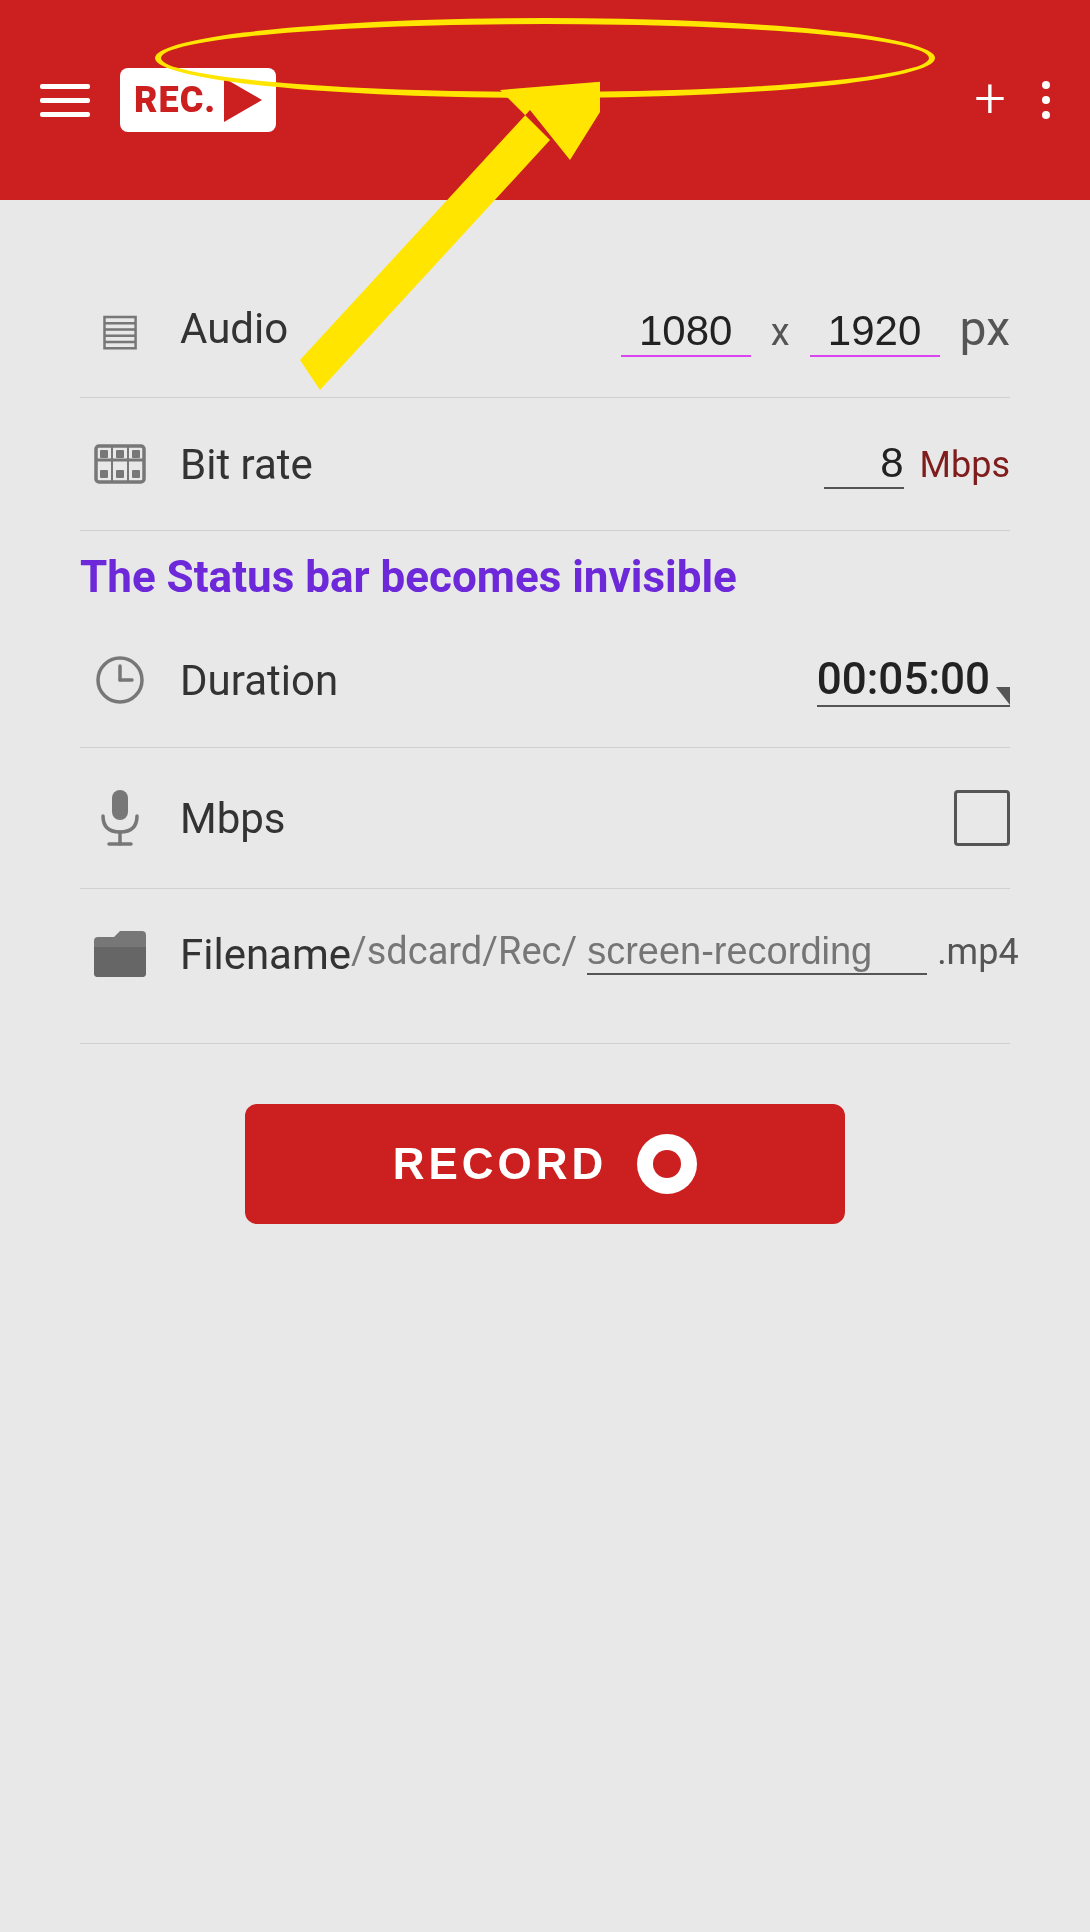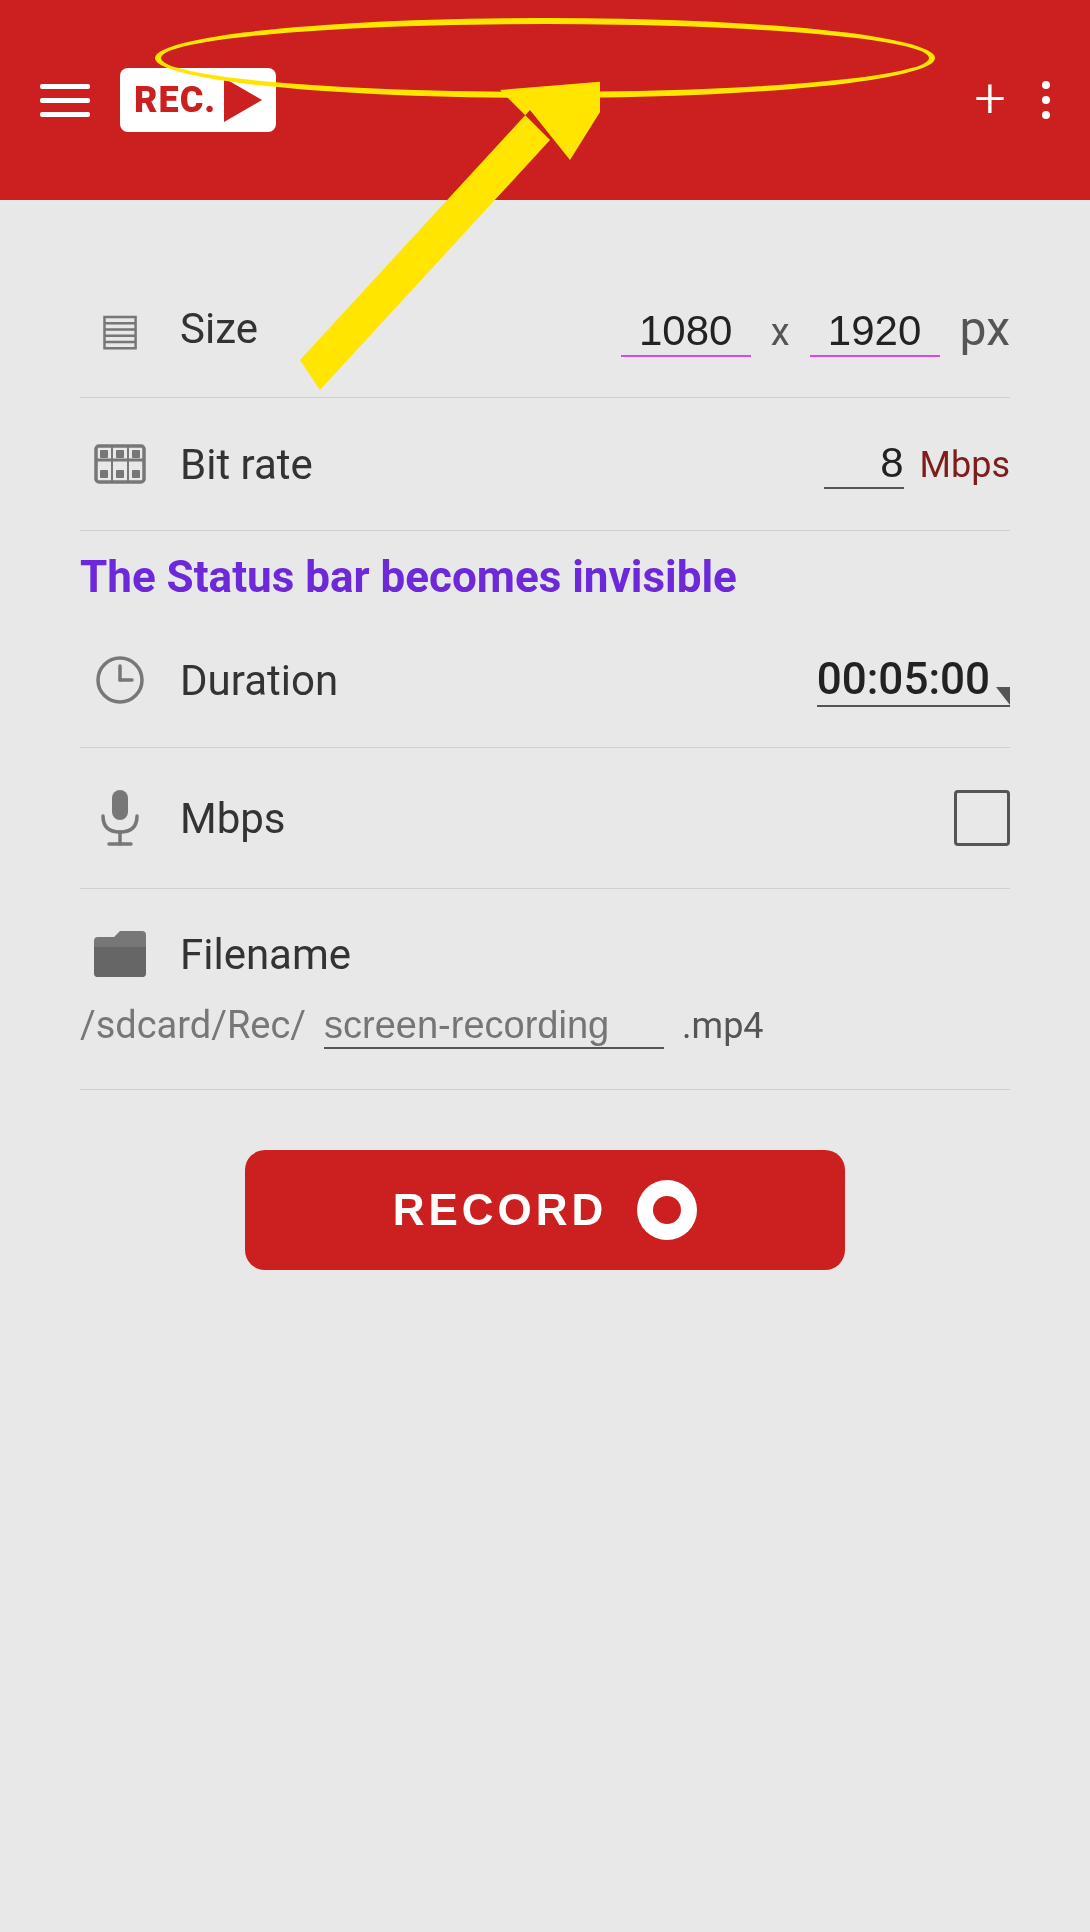--- a/index.html
+++ b/index.html
@@ -250,34 +250,34 @@
       border: 3px solid #555;
       border-radius: 4px;
       cursor: pointer;
       display: flex;
       align-items: center;
       justify-content: center;
     }
 
     
     .filename-row {
-      flex-direction: column;
+      flex-direction: row;
       align-items: flex-start;
     }
 
     .filename-header {
       display: flex;
       align-items: center;
       margin-bottom: 24px;
     }
 
     .filename-inputs {
       display: flex;
       align-items: baseline;
-      gap: 18px;
+      gap: 10px;
       padding-left: 0;
       width: 100%;
     }
 
     .filename-prefix {
       font-size: 38px;
       color: #777;
       white-space: nowrap;
     }
 
@@ -298,21 +298,21 @@
     
     .record-btn-container {
       display: flex;
       justify-content: center;
       padding: 60px 0 40px 0;
     }
 
     .record-btn {
       background: #cc1f1f;
       border: none;
-      border-radius: 20px;
+      border-radius: 12px;
       width: 600px;
       height: 120px;
       display: flex;
       align-items: center;
       justify-content: center;
       gap: 30px;
       cursor: pointer;
     }
 
     .record-btn-label {
@@ -399,21 +399,21 @@
     </svg>
   </div>
 </div>
 
 <div class="main">
 
   <div class="row">
     <div class="row-icon">
       <span class="ruler-icon">▤</span>
     </div>
-    <div class="row-label">Size</div>
+    <div class="row-label">Audio</div>
     <div class="size-inputs row-value">
       <input class="size-input-field" type="text" value="1080" style="">
       <span class="size-x">x</span>
       <input class="size-input-field" type="text" value="1920" style="">
       <span class="size-unit">px</span>
     </div>
   </div>
 
   <div class="row">
     <div class="row-icon">

